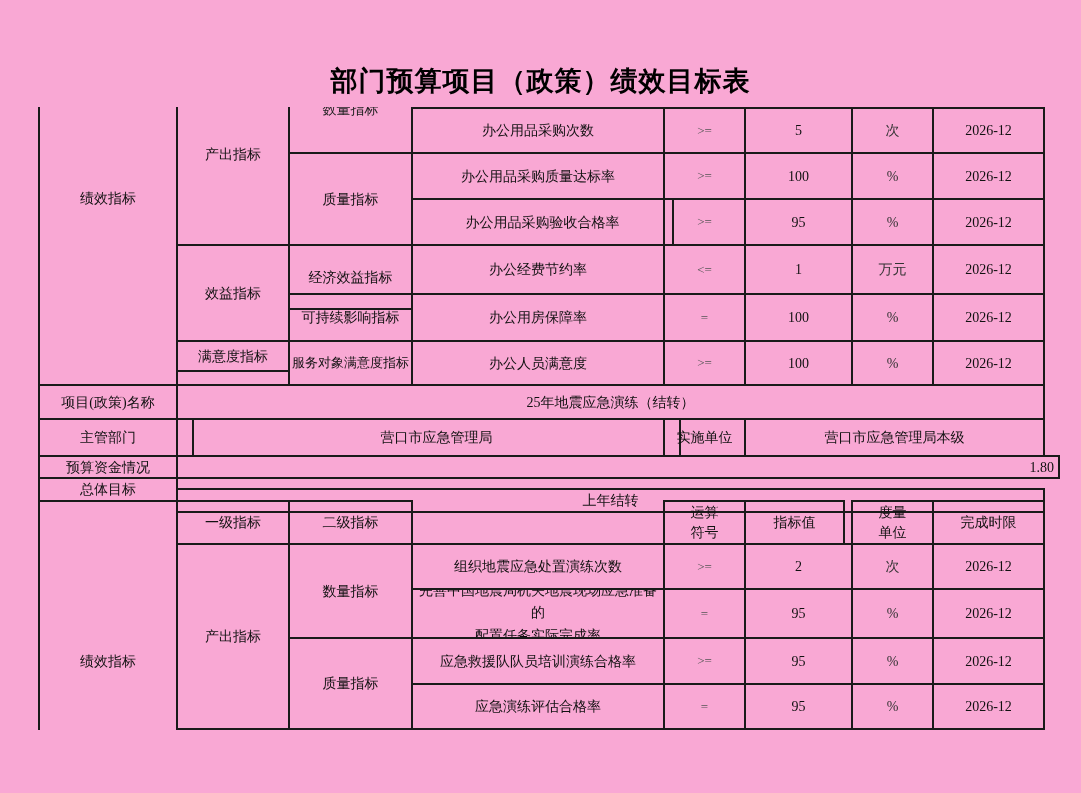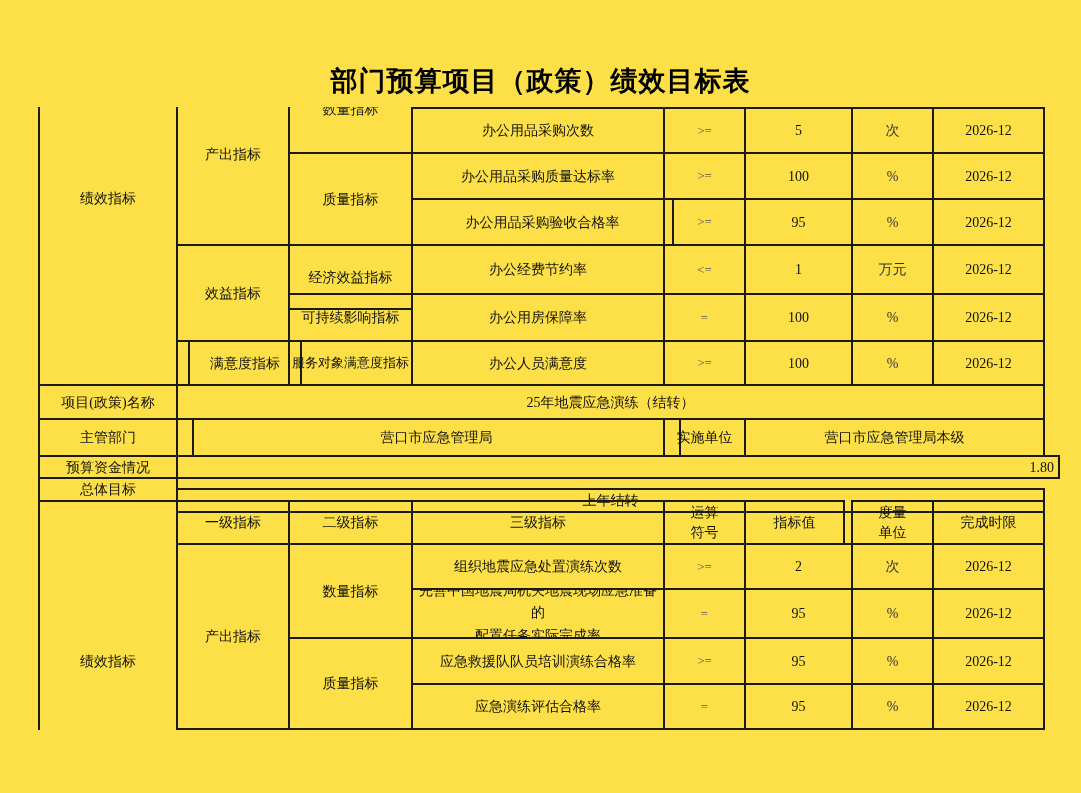--- a/index.html
+++ b/index.html
@@ -1,17 +1,17 @@
 <!DOCTYPE html>
 <html><head>
 <meta charset="utf-8">
 <style>
   html,body{margin:0;padding:0;background:#fff;}
   .page{
-    position:relative;width:1081px;height:793px;background:#fde047;overflow:hidden;
+    position:relative;width:1081px;height:793px;background:#f9a8d4;overflow:hidden;
     font-family:"Liberation Serif","DejaVu Serif",serif;color:#111;
   }
   .title{
     position:absolute;left:0;top:62px;width:1081px;height:38px;
     display:flex;align-items:center;justify-content:center;
     font-size:27px;font-weight:bold;letter-spacing:1px;color:#000;
   }
   .cell{
     position:absolute;box-sizing:border-box;border:2px solid #1a1a1a;
     display:flex;align-items:center;justify-content:center;
@@ -60,21 +60,21 @@
   <div class="cell unit" style="left:851px;top:152px;width:83px;height:48px;">%</div>
   <div class="cell unit" style="left:851px;top:198px;width:83px;height:48px;">%</div>
 
   <div class="cell" style="left:932px;top:107px;width:113px;height:47px;">2026-12</div>
   <div class="cell" style="left:932px;top:152px;width:113px;height:48px;">2026-12</div>
   <div class="cell" style="left:932px;top:198px;width:113px;height:48px;">2026-12</div>
 
   <div class="cell" style="left:176px;top:244px;width:114px;height:98px;">效益指标</div>
   <div class="cell" style="left:288px;top:244px;width:125px;height:66px;">经济效益指标</div>
   <div class="cell" style="left:288px;top:293px;width:125px;height:49px;">可持续影响指标</div>
-  <div class="cell" style="left:188px;top:340px;width:114px;height:46px;">满意度指标</div>
+  <div class="cell" style="left:176px;top:340px;width:114px;height:32px;">满意度指标</div>
   <div class="cell small" style="left:288px;top:340px;width:125px;height:46px;">服务对象满意度指标</div>
 
   <div class="cell" style="left:411px;top:244px;width:254px;height:51px;">办公经费节约率</div>
   <div class="cell" style="left:411px;top:293px;width:254px;height:49px;">办公用房保障率</div>
   <div class="cell" style="left:411px;top:340px;width:254px;height:46px;">办公人员满意度</div>
 
   <div class="cell op" style="left:663px;top:244px;width:83px;height:51px;">&lt;=</div>
   <div class="cell op" style="left:663px;top:293px;width:83px;height:49px;">=</div>
   <div class="cell op" style="left:663px;top:340px;width:83px;height:46px;">&gt;=</div>
 
@@ -101,21 +101,20 @@
   <div class="cell" style="left:38px;top:455px;width:140px;height:24px;">预算资金情况</div>
   <div class="cell right" style="left:176px;top:455px;width:884px;height:24px;">1.80</div>
 
   <div class="cell" style="left:38px;top:477px;width:140px;height:25px;">总体目标</div>
   <div class="cell" style="left:176px;top:477px;width:869px;height:25px;margin-top:11px;">上年结转</div>
 
   <div class="cell no-bottom vtop" style="left:38px;top:500px;width:140px;height:230px;padding-top:149px;">绩效指标</div>
 
   <div class="cell" style="left:176px;top:500px;width:114px;height:45px;">一级指标</div>
   <div class="cell" style="left:288px;top:500px;width:125px;height:45px;">二级指标</div>
-  <div class="cell" style="left:411px;top:500px;width:254px;height:45px;">三级指标</div>
   <div class="cell" style="left:663px;top:500px;width:83px;height:45px;line-height:1.4;">运算
 符号</div>
   <div class="cell" style="left:744px;top:500px;width:101px;height:45px;">指标值</div>
   <div class="cell" style="left:851px;top:500px;width:83px;height:45px;line-height:1.4;">度量
 单位</div>
   <div class="cell" style="left:932px;top:500px;width:113px;height:45px;">完成时限</div>
 
   <div class="cell" style="left:176px;top:543px;width:114px;height:187px;">产出指标</div>
   <div class="cell" style="left:288px;top:543px;width:125px;height:96px;">数量指标</div>
   <div class="cell" style="left:288px;top:637px;width:125px;height:93px;">质量指标</div>

